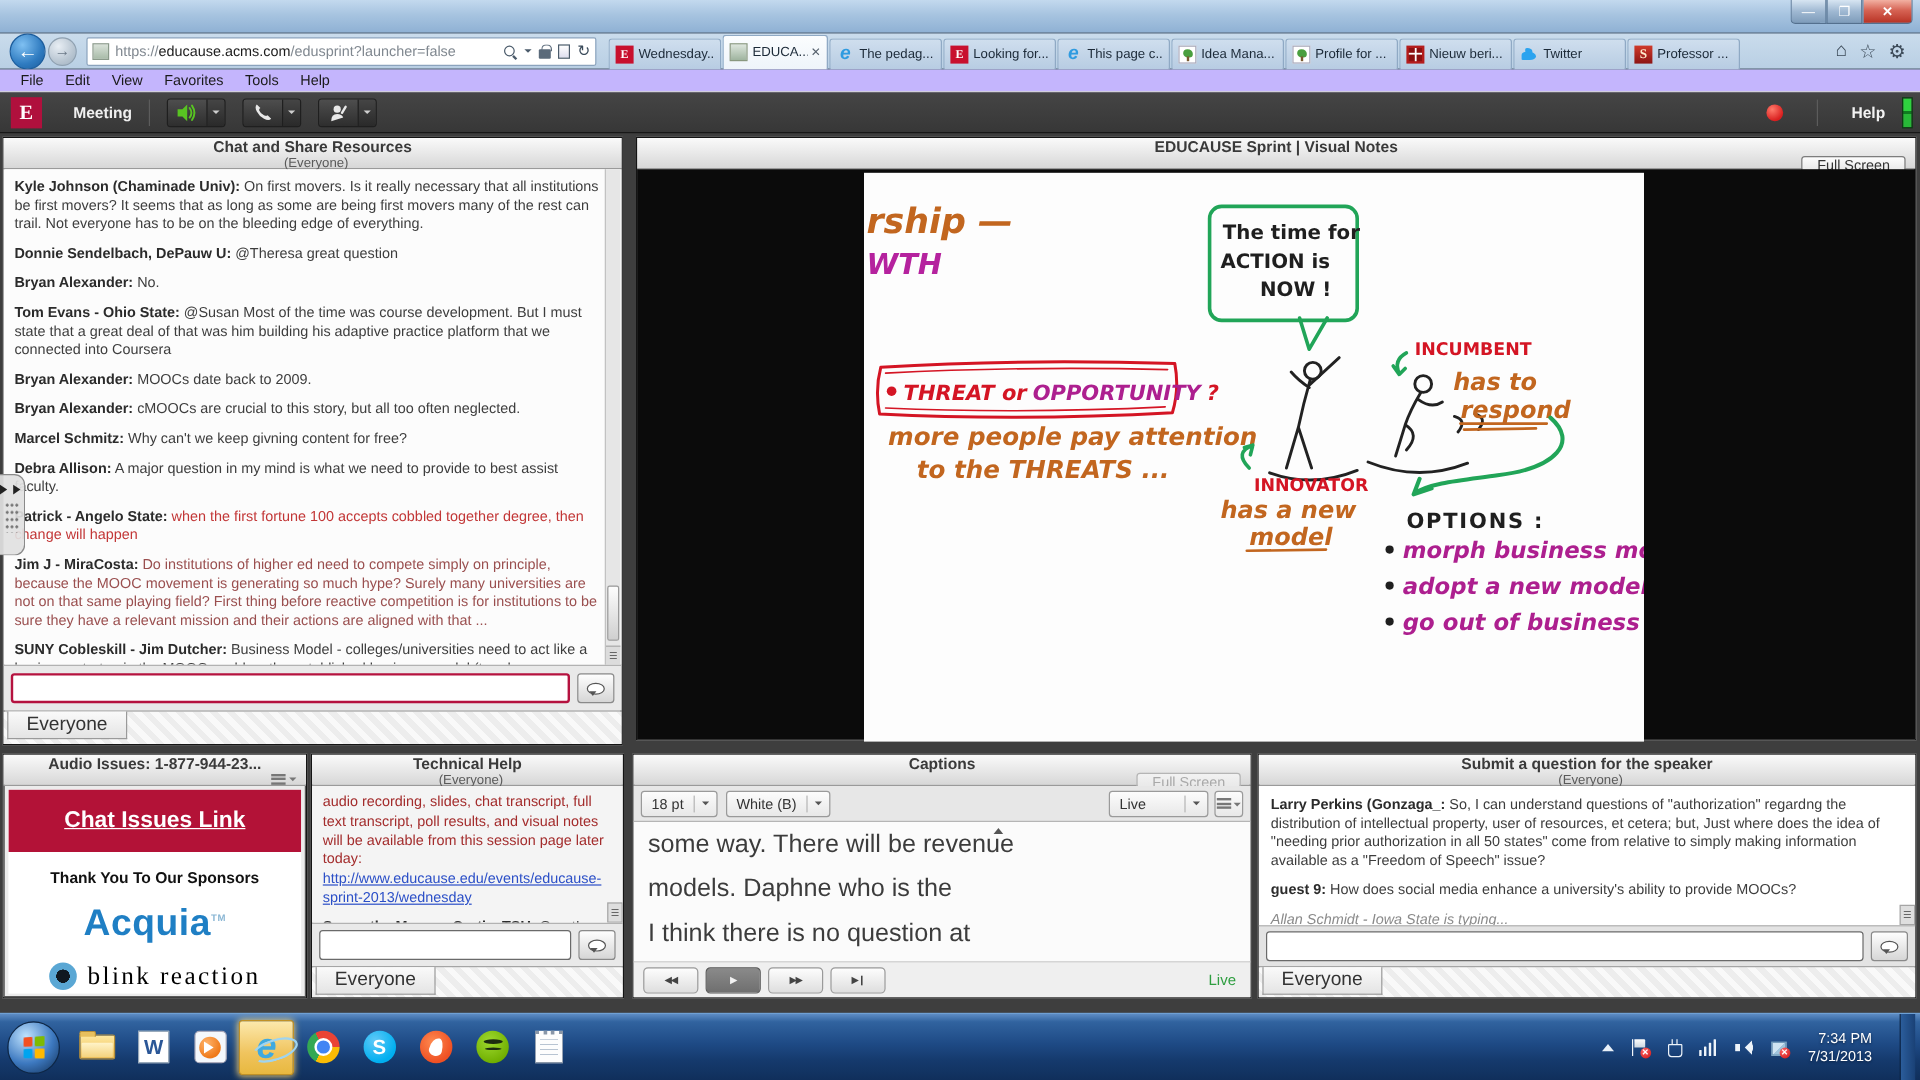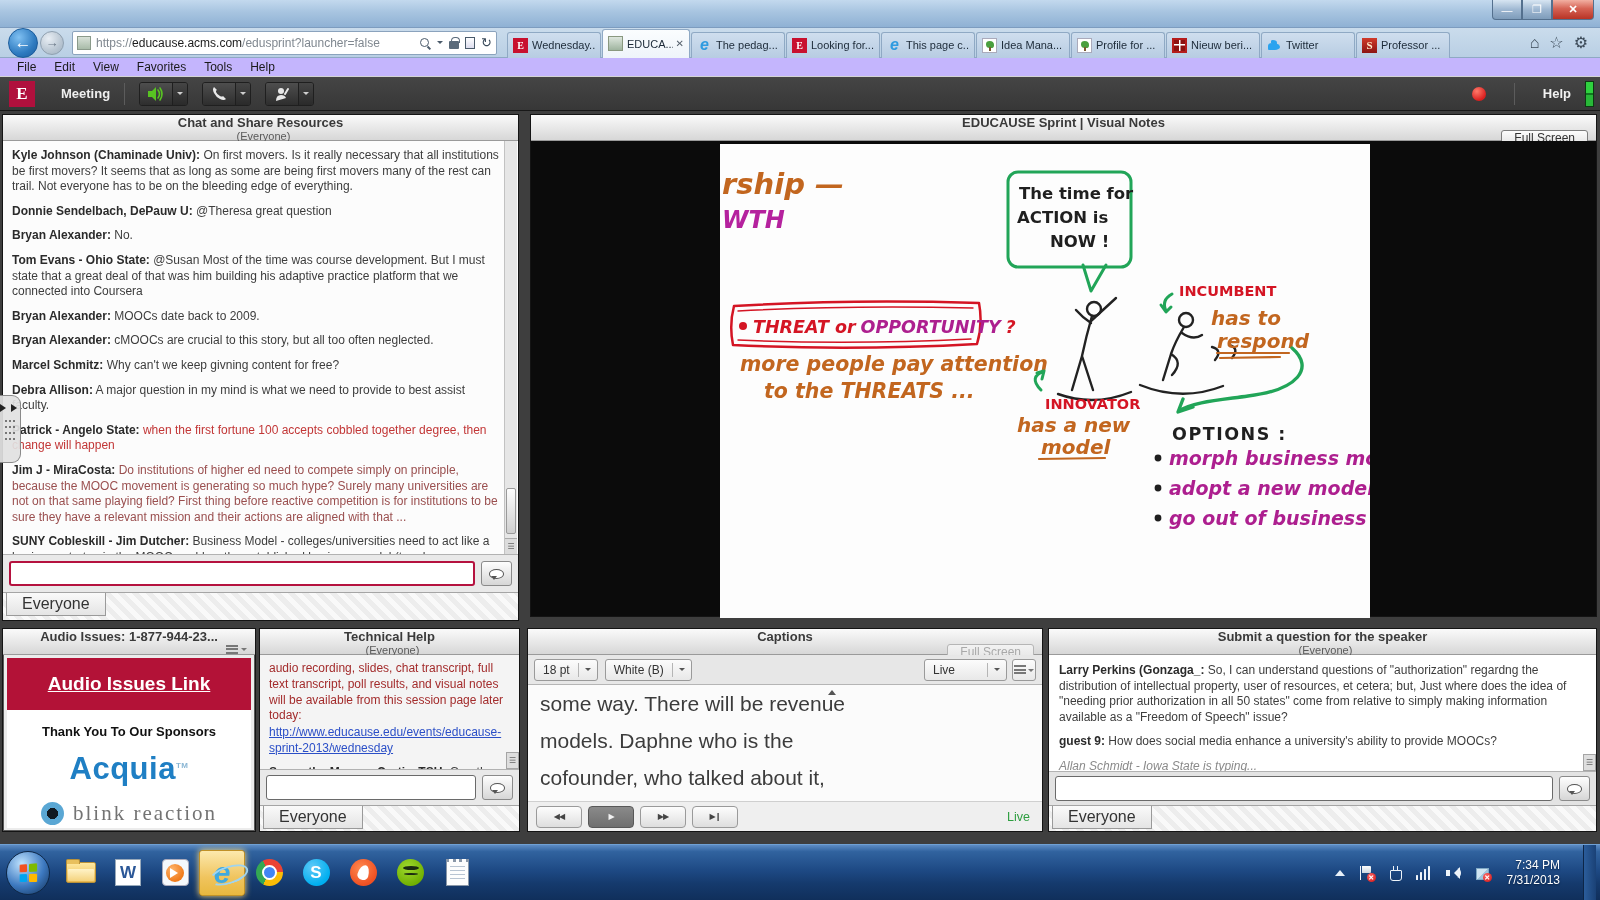--- a/index.html
+++ b/index.html
@@ -119,21 +119,21 @@
   #audiopod{left:2px;top:628px;width:254px;height:204px;}
   #audiobody{position:absolute;left:4px;right:4px;top:29px;bottom:3px;background:#fff;overflow:hidden;}
   #audiobanner{height:52px;background:#b31237;display:flex;align-items:center;justify-content:center;}
   #audiolink{color:#fff;font-weight:bold;font-size:19px;text-decoration:underline;font-family:"Liberation Sans",sans-serif;}
   #sponsorhead{text-align:center;font-size:13px;font-weight:bold;color:#111;margin-top:14px;}
   #acquia{text-align:center;margin-top:12px;color:#1f7fc4;font-size:31px;font-weight:bold;letter-spacing:.5px;}
   #acquia sup{font-size:8px;color:#8ab6d4;}
   #blinkrow{display:flex;align-items:center;justify-content:center;gap:9px;margin-top:14px;}
   .eye{width:23px;height:23px;border-radius:50%;flex:none;
     background:radial-gradient(circle at 50% 50%,#101820 0 34%,#5aa7d4 35% 72%,#b9dcef 73%);}
-  #blinktext{font-family:"Liberation Serif",serif;font-size:21px;color:#737373;letter-spacing:2px;}
+  #blinktext{font-family:"Liberation Serif",serif;font-size:21px;color:#000000;letter-spacing:2px;}
 
   
   #techpod{left:259px;top:628px;width:261px;height:204px;}
   #techmsgs{position:absolute;left:0;right:0;top:26px;bottom:62px;background:#f4f4f4;padding:6px 14px 0 9px;overflow:hidden;}
   .notice{font-size:12px;line-height:1.32;color:#a32c2c;}
   .podlink{font-size:12px;color:#2b4fc7;text-decoration:underline;word-break:break-all;line-height:1.32;display:inline-block;margin-top:1px;}
   #techmsgs .msg{margin-top:8px;}
   .minigrip{position:absolute;right:0;bottom:0;width:13px;height:17px;background:#dedede;border:1px solid #a5a5a5;font-size:8px;color:#666;text-align:center;line-height:15px;}
   #techpod .inputrow{bottom:26px;height:36px;}
   #techpod .tabsrow,#qpod .tabsrow{height:26px;}
@@ -450,21 +450,21 @@
 <div class="pod" id="audiopod">
   <div class="podhead">
     <span class="podtitle">Audio Issues: 1-877-944-23...</span>
     <span class="pmenu">
         <span class="pmlines"></span>
         <span class="pmcaret"></span>
       </span>
   </div>
   <div id="audiobody">
     <div id="audiobanner">
-      <a id="audiolink">Audio Issues Link</a>
+      <a id="audiolink">Chat Issues Link</a>
     </div>
     <div id="sponsorhead">Thank You To Our Sponsors</div>
     <div id="acquia"><span>Acquia</span><sup>TM</sup></div>
     <div id="blinkrow">
       <span class="eye"></span>
       <span id="blinktext">blink reaction</span>
     </div>
   </div>
 </div>
 
@@ -524,21 +524,20 @@
       <span class="listbtn">
           <span class="pmlines"></span>
           <span class="pmcaret"></span>
         </span>
     </span>
   </div>
   <div id="captext">
     <span class="capscrollup"></span>
     <div class="capline">some way. There will be revenue</div>
     <div class="capline">models. Daphne who is the</div>
-    <div class="capline">cofounder, who talked about it,</div>
     <div class="capline">I think there is no question at</div>
   </div>
   <div id="captransport">
     <span class="tbtn">◀◀</span>
     <span class="tbtn pressed">▶</span>
     <span class="tbtn">▶▶</span>
     <span class="tbtn">▶❙</span>
     <span id="liveflag">Live</span>
   </div>
 </div>

